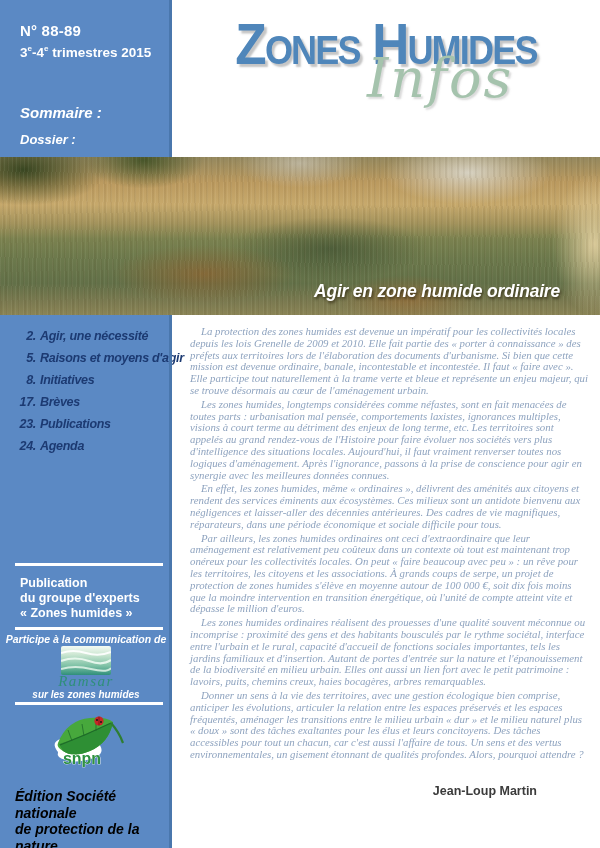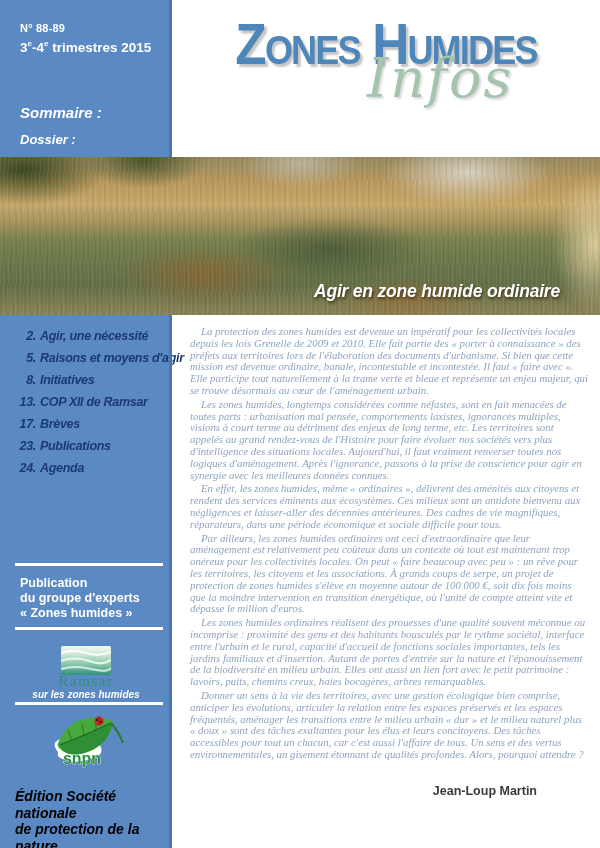--- a/index.html
+++ b/index.html
@@ -3,39 +3,39 @@
 <meta charset="utf-8">
 <style>
   * { margin:0; padding:0; box-sizing:border-box; }
   body { background:#888; font-family:"Liberation Sans", sans-serif; }
   .page { position:relative; width:600px; height:848px; background:#fff; margin:0 auto; overflow:hidden; }
 
   
   .sidebar { position:absolute; left:0; top:0; width:172px; height:848px; background:#5b89c4; }
   .sidebar::after { content:""; position:absolute; right:0; top:0; width:3px; height:100%; background:#4a77ad; }
   .issue { position:absolute; left:20px; top:22px; color:#fff; font-weight:bold; }
-  .issue-number { font-size:11px; margin-bottom:5px; letter-spacing:.2px; }
+  .issue-number { font-size:15px; margin-bottom:5px; letter-spacing:.2px; }
   .issue-period { font-size:13.5px; }
   .issue-period sup { font-size:8px; }
   .sommaire { position:absolute; left:20px; top:104px; color:#fff; font-style:italic; font-weight:bold; font-size:15px; }
   .dossier  { position:absolute; left:20px; top:132px; color:#fff; font-style:italic; font-weight:bold; font-size:13px; }
 
   .toc { position:absolute; left:0; top:329px; width:172px; color:#1c3a72; }
   .toc-row { display:flex; margin-bottom:8px; font-weight:bold; font-style:italic; font-size:12.5px; line-height:14px; letter-spacing:-.3px; }
   .toc-num { width:36px; text-align:right; margin-right:4px; flex:none; }
   .toc-label { flex:1; white-space:nowrap; }
 
   .rule { position:absolute; left:15px; width:148px; height:3px; background:#fff; }
   .rule-1 { top:563px; } .rule-2 { top:627px; } .rule-3 { top:702px; }
 
   .publication { position:absolute; left:20px; top:576px; color:#fff; font-weight:bold; font-size:12.5px; line-height:1.18; white-space:pre-line; }
   .participe { position:absolute; left:0; top:633px; width:172px; text-align:center; color:#fff; font-weight:bold; font-style:italic; font-size:10.5px; }
   .ramsar-box { position:absolute; left:61px; top:646px; width:50px; height:29px; border-radius:2px;
     background:linear-gradient(180deg,#f4faf4 0%,#cfe8d4 28%,#7fc2a6 68%,#2f8f7a 100%); overflow:hidden; }
-  .ramsar-name { position:absolute; left:0; top:673px; width:172px; text-align:center; font-family:"Liberation Serif", serif; font-size:15px; color:#2f8f7a; letter-spacing:1.5px; }
+  .ramsar-name { position:absolute; left:0; top:673px; width:172px; text-align:center; font-family:"Liberation Serif", serif; font-size:15px; color:#2f8f7a; letter-spacing:1.5px;font-style:italic; }
   .ramsar-sub { position:absolute; left:0; top:689px; width:172px; text-align:center; color:#fff; font-weight:bold; font-style:italic; font-size:10px; }
 
   .snpn-logo { position:absolute; left:44px; top:712px; width:84px; height:68px; }
   .edition { position:absolute; left:15px; top:788px; color:#000000; font-weight:bold; font-style:italic; font-size:14px; line-height:1.18; white-space:pre-line; }
 
   
   .masthead { position:absolute; left:172px; top:0; width:428px; height:157px; background:#fff;border-radius:11px; }
   .title { position:absolute; left:0; top:16px; width:428px; text-align:center;
     font-weight:bold; font-size:57px; line-height:1; color:#4f86ba; font-variant:small-caps;
     letter-spacing:-2px; transform:scaleX(.9); transform-origin:50% 0;
@@ -89,42 +89,39 @@
         </div>
       <div class="toc-row">
           <span class="toc-num">5.</span>
           <span class="toc-label">Raisons et moyens d'agir</span>
         </div>
       <div class="toc-row">
           <span class="toc-num">8.</span>
           <span class="toc-label">Initiatives</span>
         </div>
       <div class="toc-row">
-          <span class="toc-num">13.</span>
-          <span class="toc-label">COP XII de Ramsar</span>
-        </div>
-      <div class="toc-row">
           <span class="toc-num">17.</span>
           <span class="toc-label">Brèves</span>
         </div>
       <div class="toc-row">
           <span class="toc-num">23.</span>
           <span class="toc-label">Publications</span>
         </div>
       <div class="toc-row">
           <span class="toc-num">24.</span>
           <span class="toc-label">Agenda</span>
         </div>
     </nav>
 
     <div class="rule rule-1"></div>
     <div class="publication">Publication
 du groupe d'experts
 « Zones humides »</div>
     <div class="rule rule-2"></div>
+    <div class="participe">Participe à la communication de</div>
 
     <div class="ramsar-box">
       <svg width="50" height="29" viewBox="0 0 50 29" aria-hidden="true">
         <path d="M0 7 Q12 3 25 7 T50 6" stroke="#ffffff" stroke-width="2" fill="none" opacity="0.9"></path>
         <path d="M0 15 Q14 10 28 15 T50 14" stroke="#f2fbf5" stroke-width="2.2" fill="none" opacity="0.85"></path>
         <path d="M0 23 Q14 19 30 23 T50 22" stroke="#eaf7ee" stroke-width="2" fill="none" opacity="0.8"></path>
       </svg>
     </div>
     <div class="ramsar-name">Ramsar</div>
     <div class="ramsar-sub">sur les zones humides</div>

